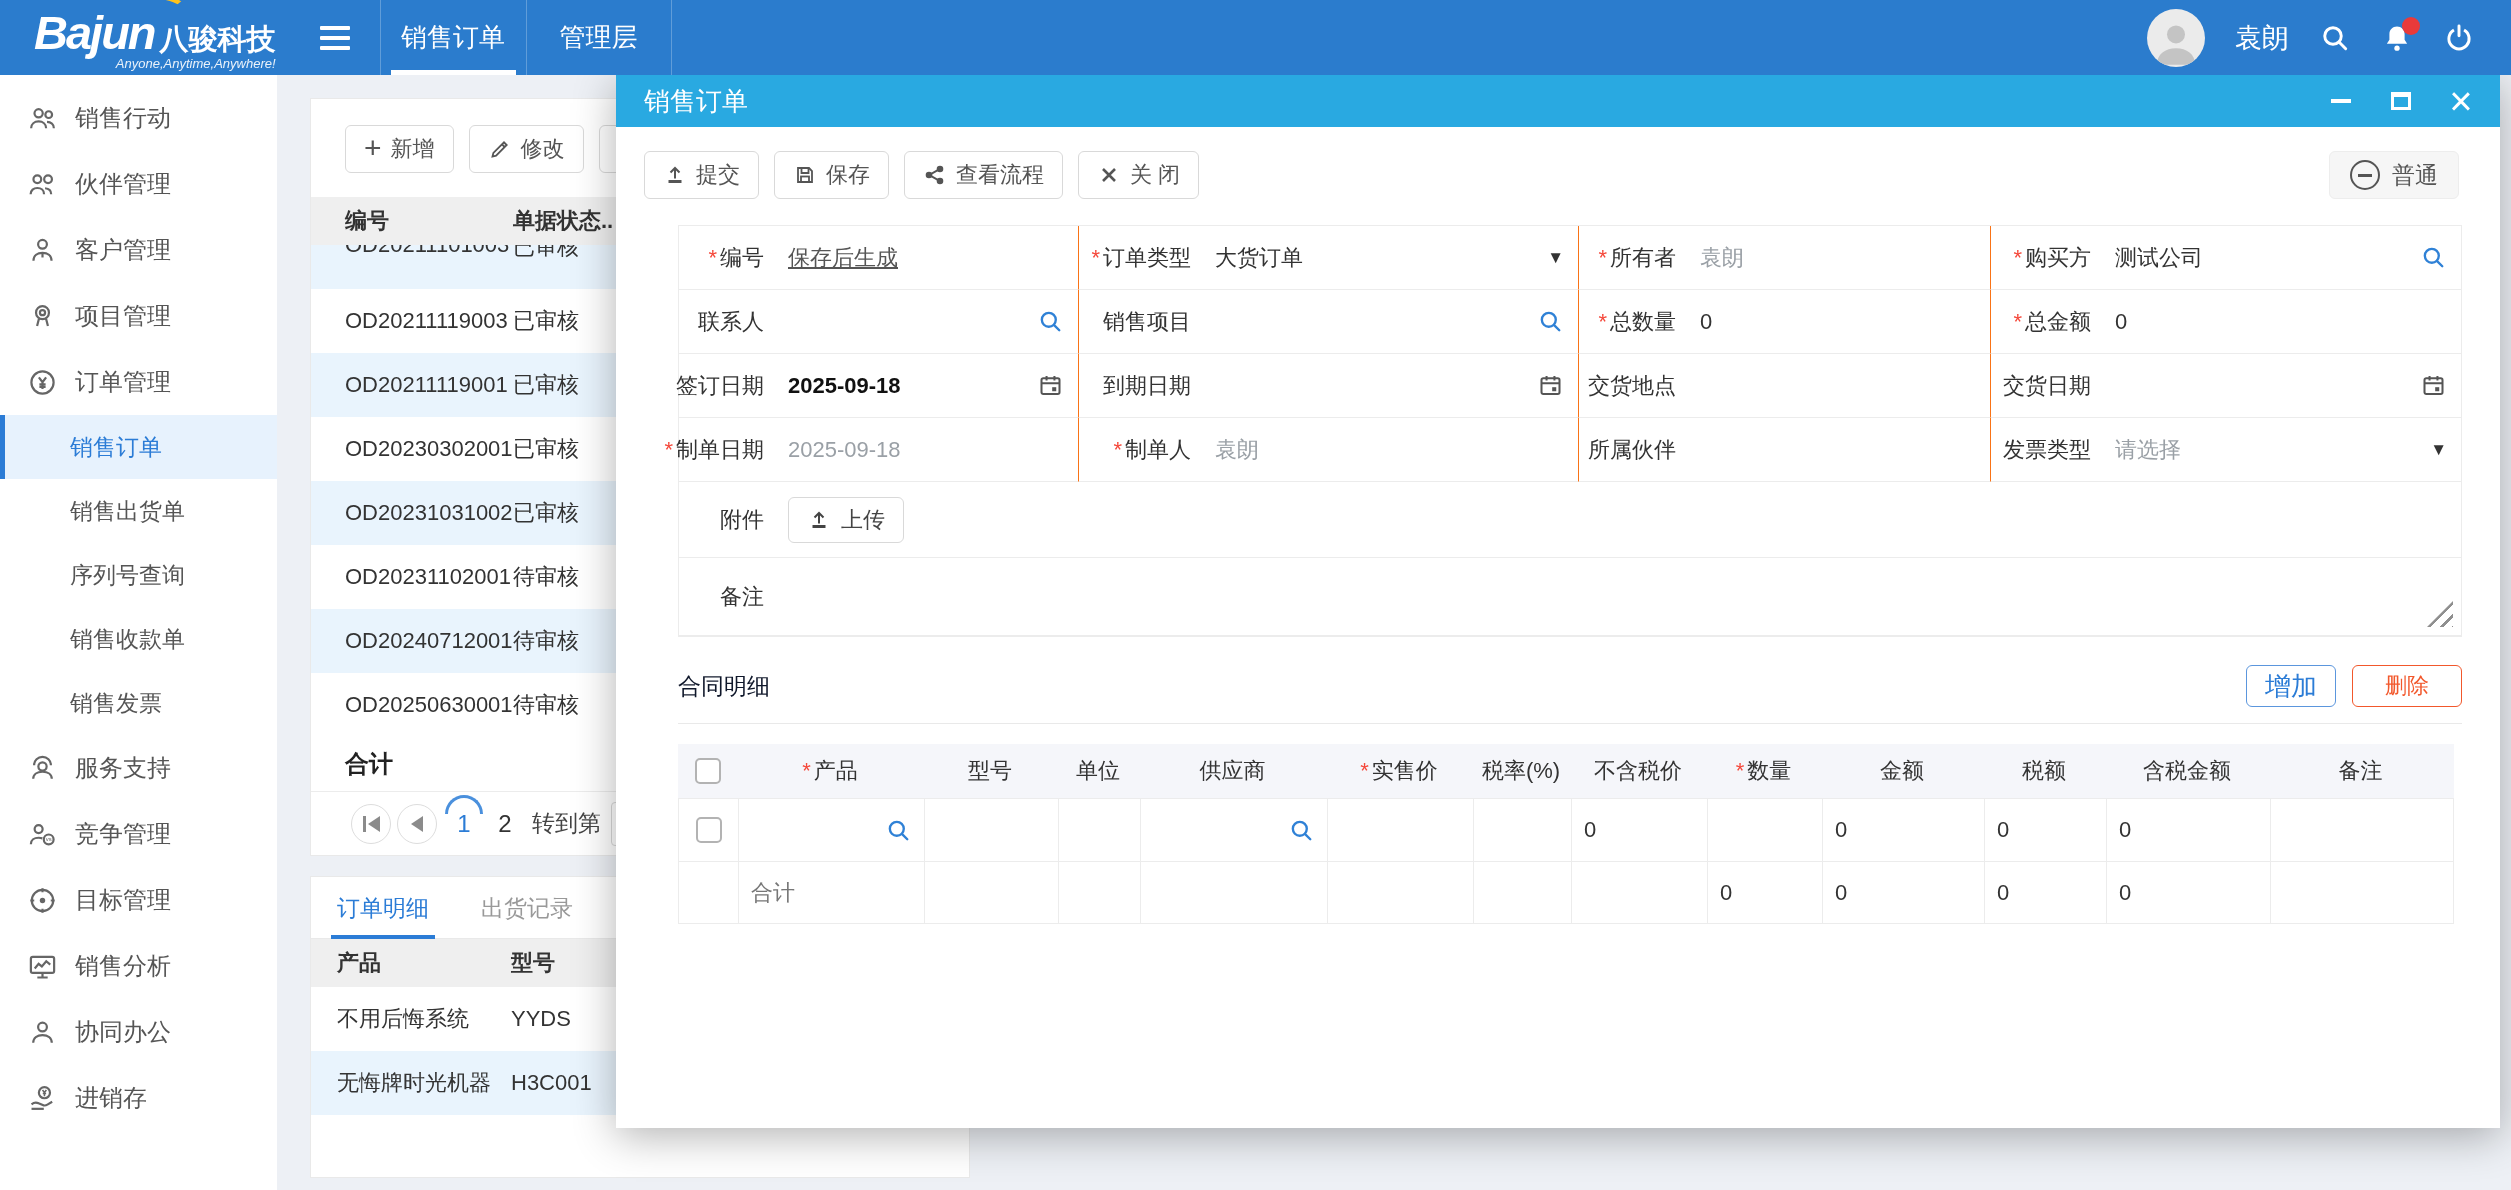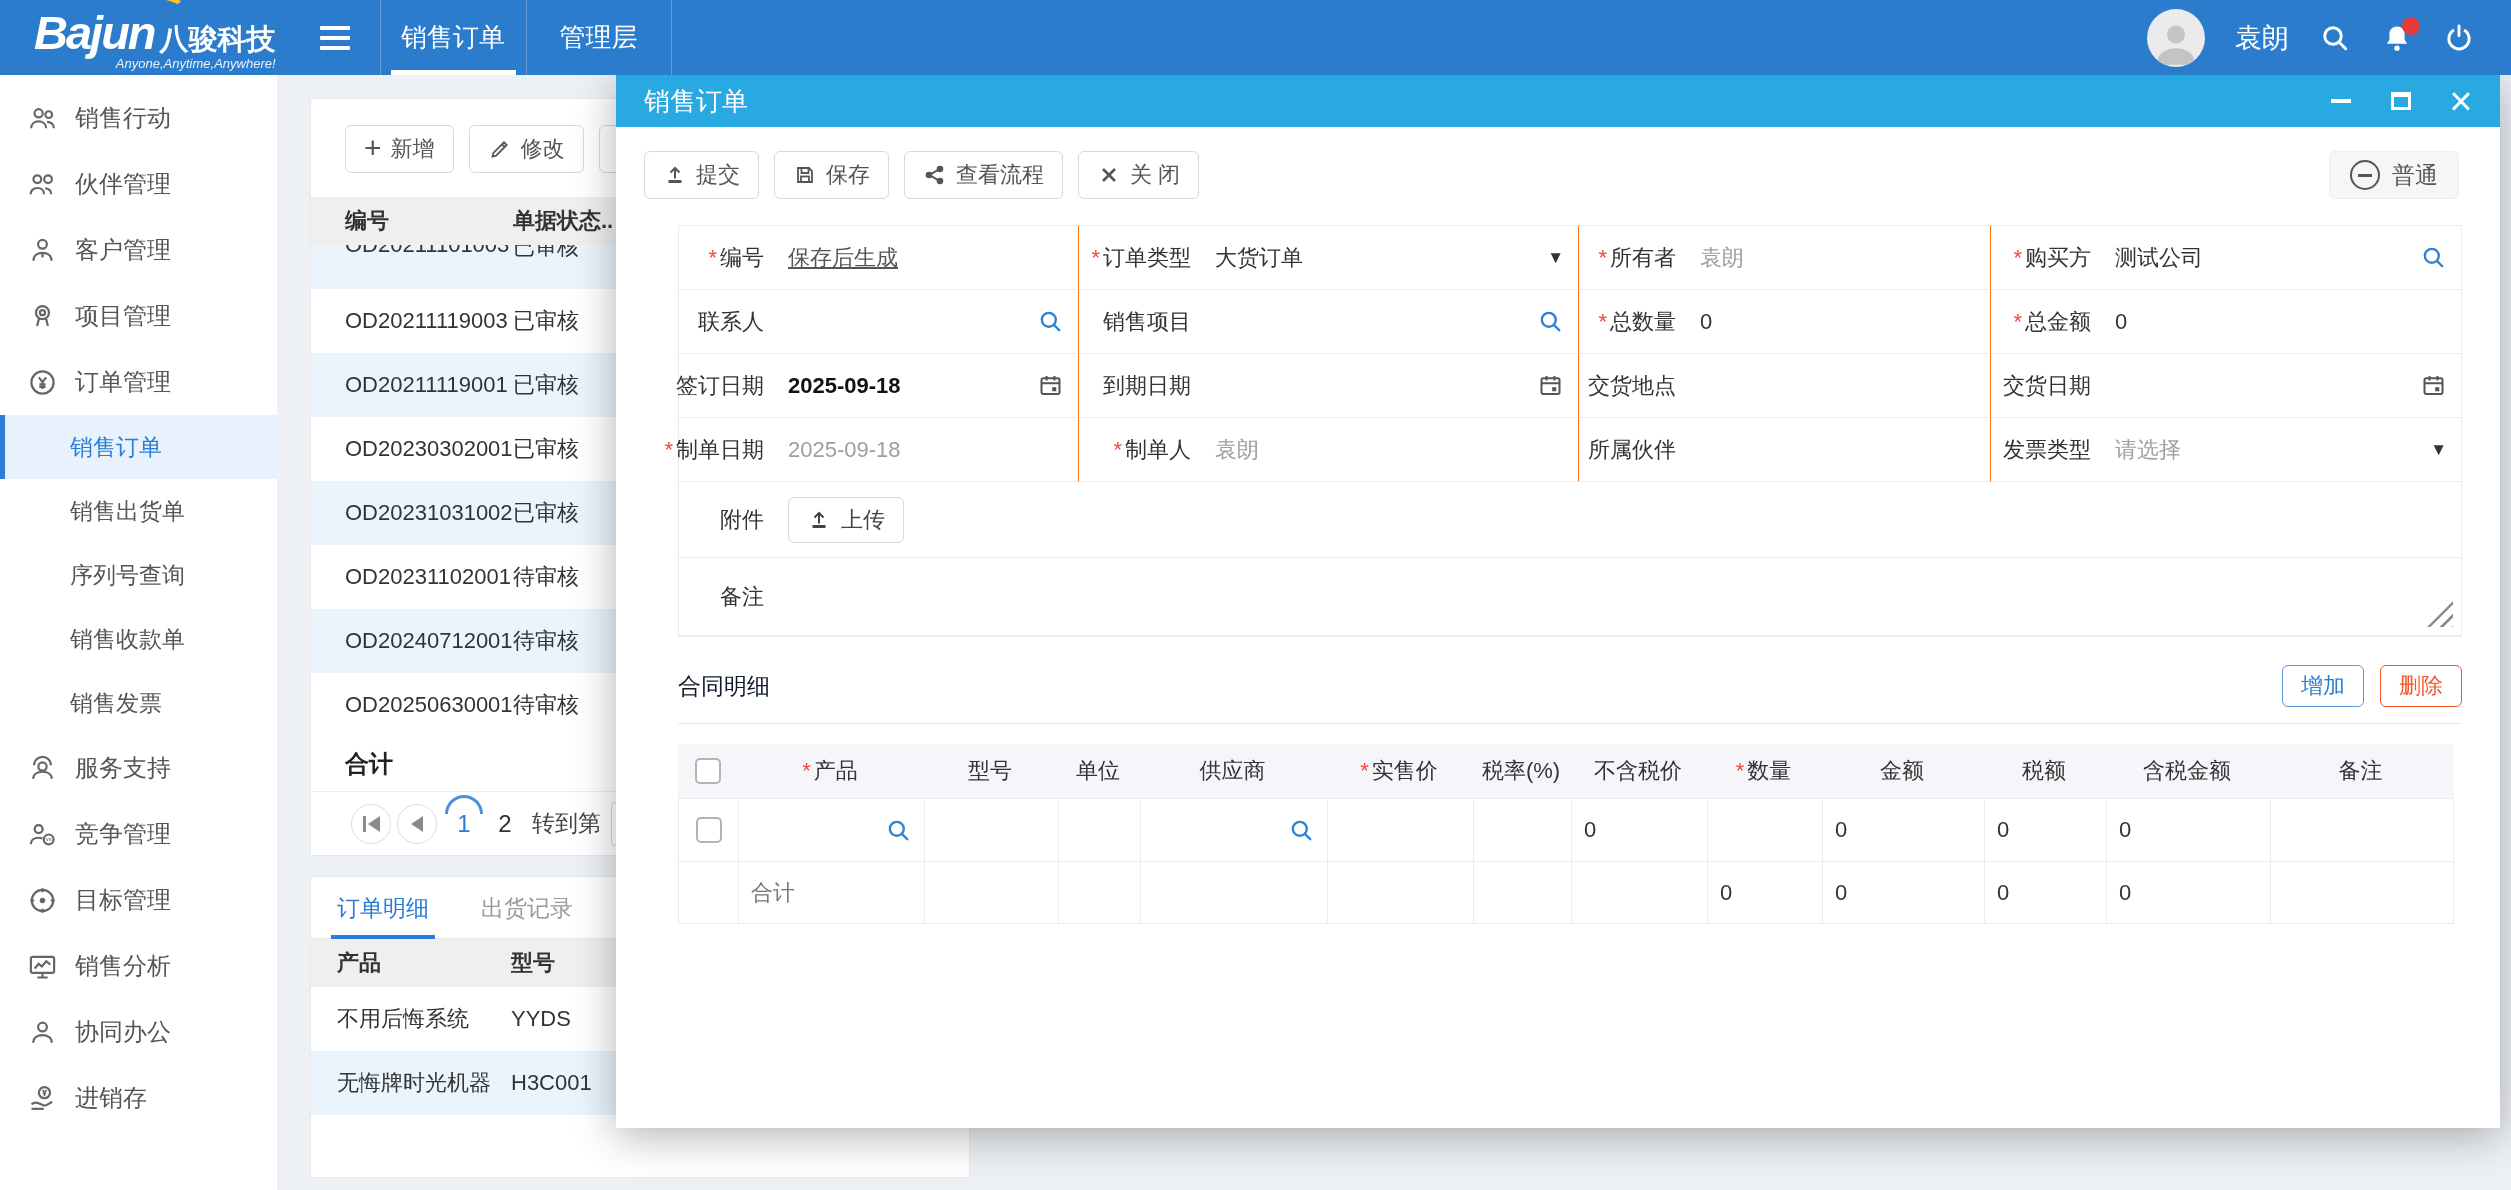--- a/index.html
+++ b/index.html
@@ -138,22 +138,22 @@
   .btn-upload svg { width:24px; height:24px; }
   .remark-field { position:relative; }
   .grip { position:absolute; right:8px; bottom:8px; width:26px; height:26px;
           clip-path:polygon(100% 0,100% 100%,0 100%);
           background:repeating-linear-gradient(135deg,#8f8f8f 0 3px,transparent 3px 9px); }
 
   .m-dhead { display:flex; align-items:center; margin:28px 0 0 62px; width:1784px;
              padding-bottom:16px; border-bottom:1px solid #e9e9e9; }
   .link-blue { color:#0f172a; font-size:23px; cursor:pointer; }
   .btn-add { height:42px; padding:0 18px; border:1px solid #5b96dd; border-radius:6px; color:#2b7cd6;
-             background:#fff; font-size:22px; cursor:pointer; margin-left:auto; }
-  .btn-del { height:42px; padding:0 18px; border:1px solid #f2582c; border-radius:6px; color:#f2582c;
+             background:#fff; font-size:26px; cursor:pointer; margin-left:auto; }
+  .btn-del { height:42px; padding:0 32px; border:1px solid #f2582c; border-radius:6px; color:#f2582c;
              background:#fff; font-size:22px; cursor:pointer; margin-left:16px; }
 
   .m-dtable { margin:20px 0 0 62px; width:1776px; }
   .dt-grid { display:grid; grid-template-columns:59px 186px 134px 82px 187px 146px 98px 136px 115px 162px 122px 164px 183px; }
   .dt-head { height:54px; background:#f5f6fa; }
   .dt-hcell { display:flex; align-items:center; justify-content:center; height:54px; font-size:22px; color:#333; white-space:nowrap; }
   .dt-body { border:1px solid #ececec; }
   .dt-cell { height:62px; display:flex; align-items:center; padding:0 12px; border-left:1px solid #ececec;
              font-size:22px; color:#333; overflow:hidden; }
   .dt-grid .dt-cell:first-child { border-left:none; }

